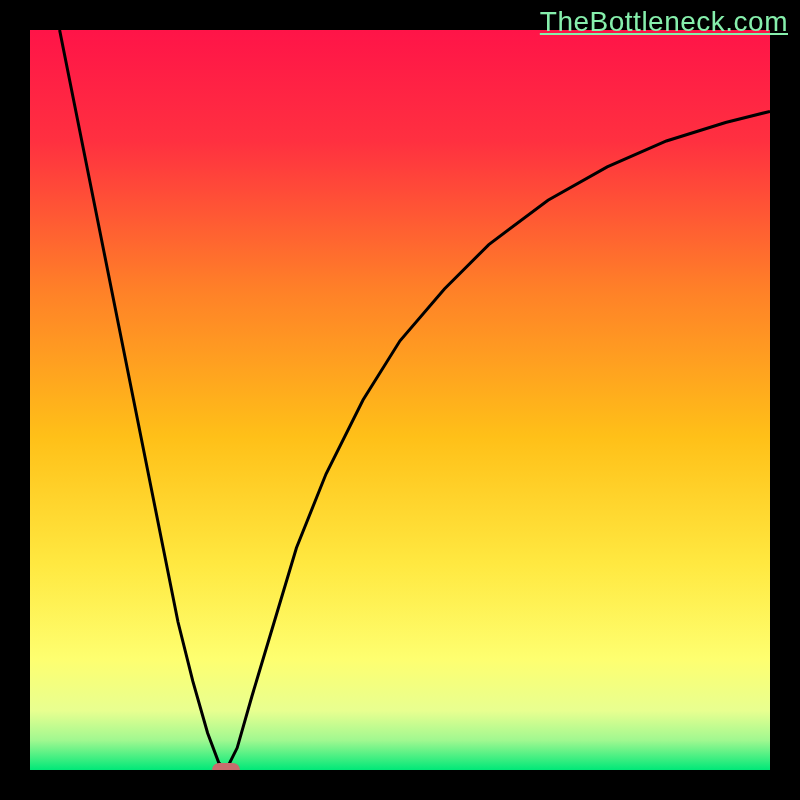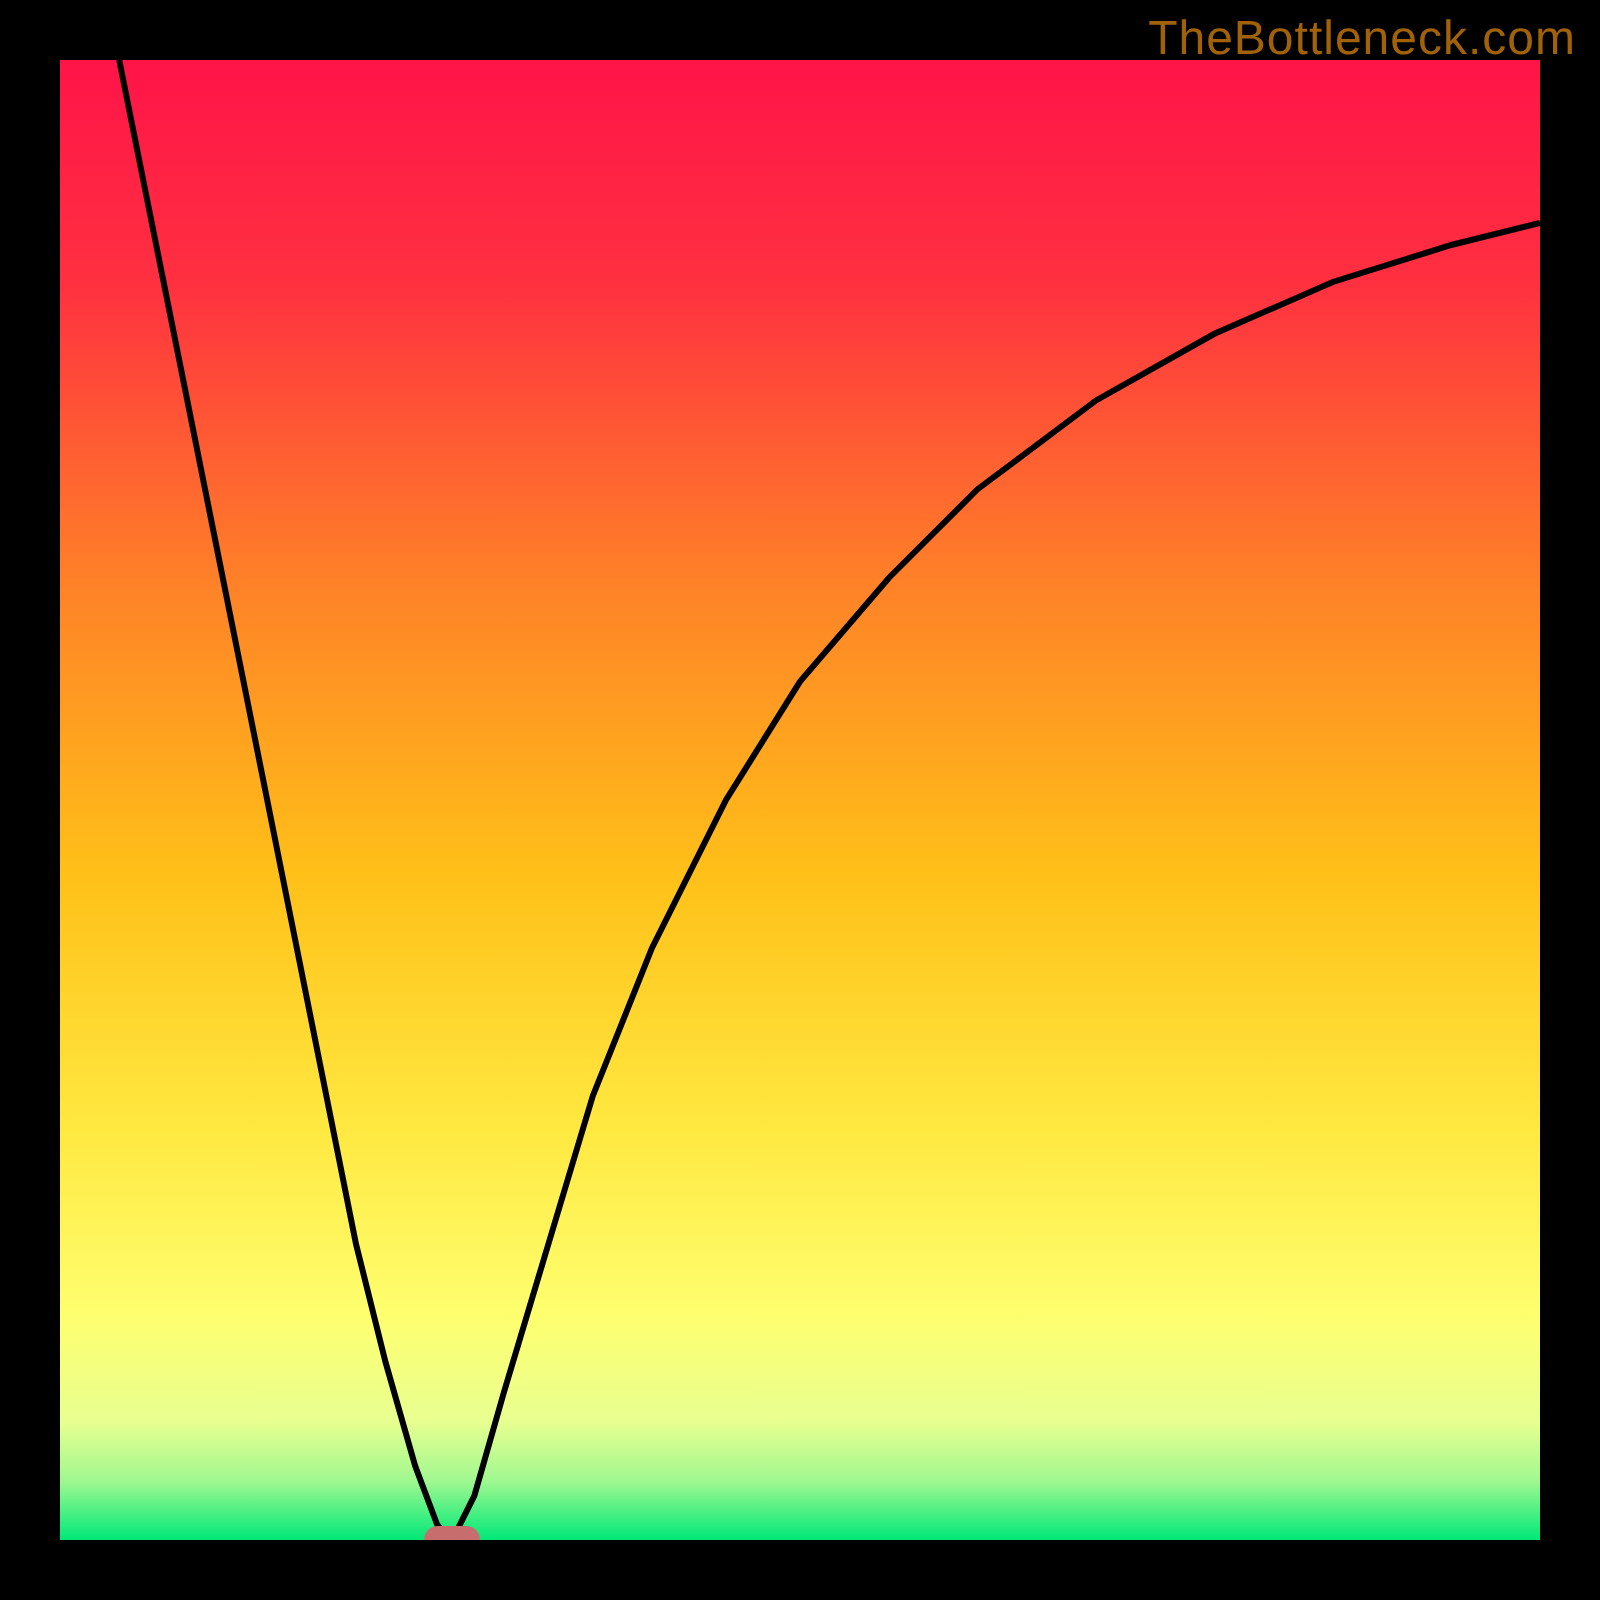--- a/index.html
+++ b/index.html
@@ -11,24 +11,25 @@
       width: 800px;
       height: 800px;
       background: #000;
       position: relative;
       font-family: Arial, sans-serif;
     }
     .watermark {
       position: absolute;
       top: 6px;
       right: 12px;
-      color: #a16207;
-      font-size: 24px;
+      color: #86efac;
+      font-size: 28px;
       z-index: 10;
       letter-spacing: 0.5px;
+      text-decoration: underline;
     }
     .chart-area {
       position: absolute;
       top: 30px;
       left: 30px;
       width: 740px;
       height: 740px;
       overflow: hidden;
     }
     .gradient-bg {

